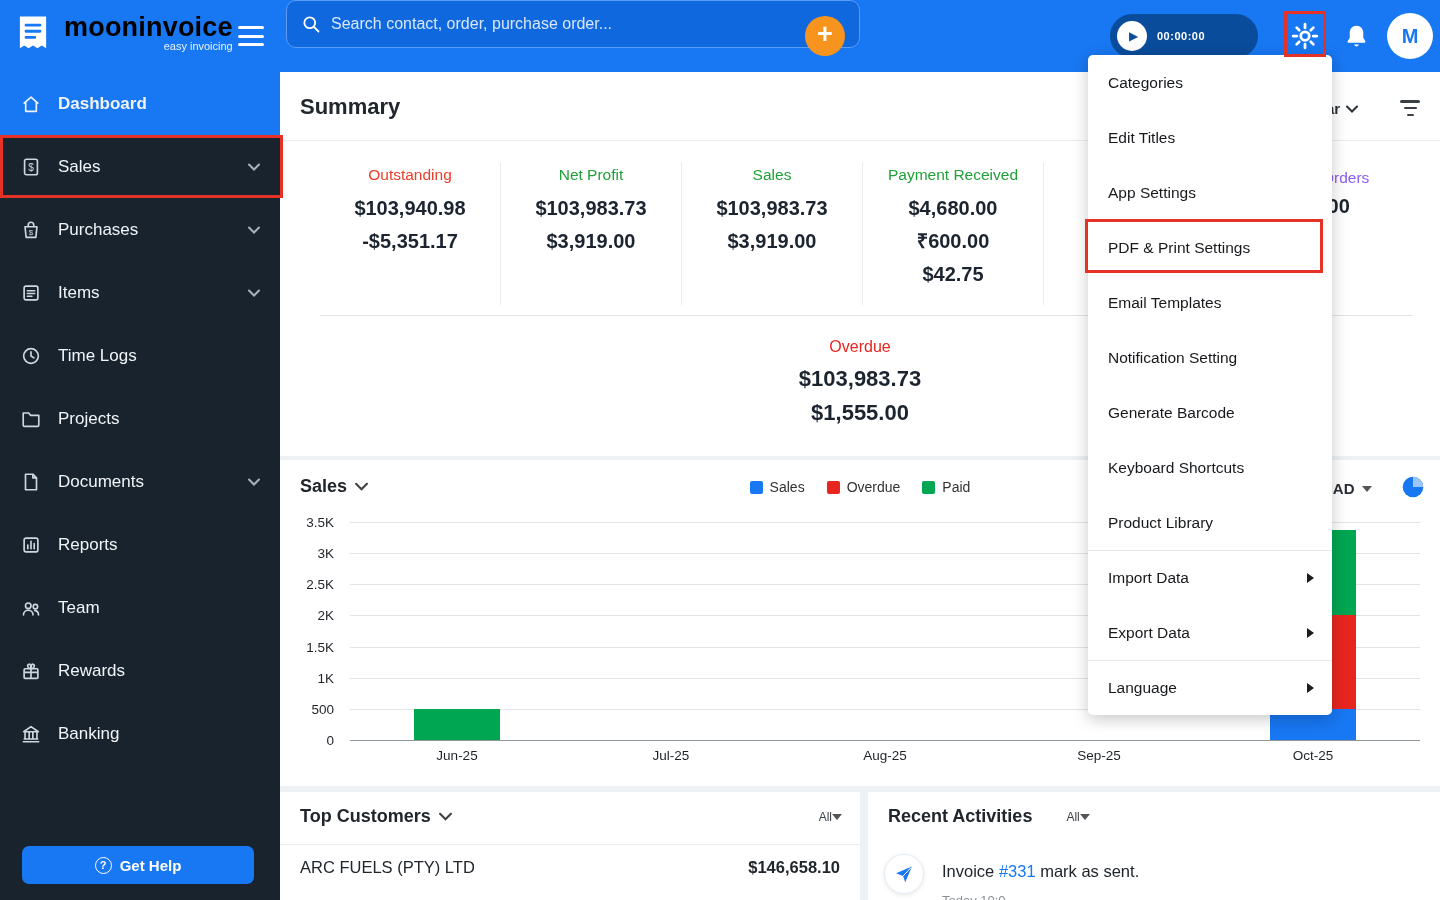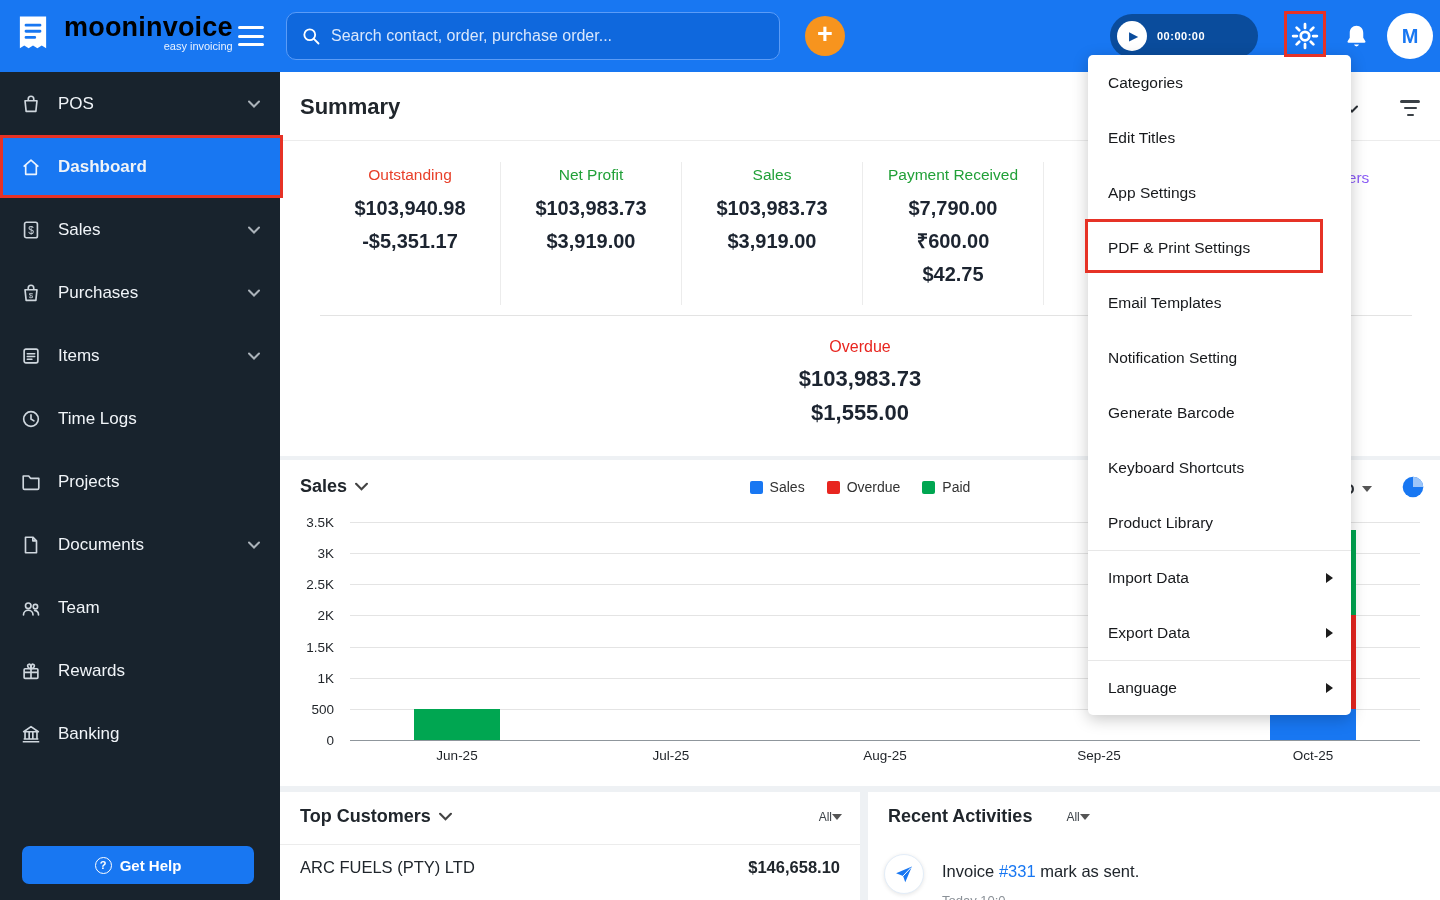--- a/index.html
+++ b/index.html
@@ -13,21 +13,21 @@
   }
 
   
   .topbar { position: absolute; left: 0; top: 0; width: 1440px; height: 72px; background: #1877f2; z-index: 10; }
   .brand { position: absolute; left: 12px; top: 12px; display: flex; align-items: center; gap: 10px; cursor: pointer; }
   .brand-text { display: flex; flex-direction: column; align-items: flex-end; }
   .brand-name { color: #000000; font-size: 27px; font-weight: 700; letter-spacing: .2px; line-height: 24px; }
   .brand-tag { color: #e8f1ff; font-size: 11px; margin-top: 1px; }
   .hamburger { position: absolute; left: 238px; top: 26px; width: 26px; height: 20px; display: flex; flex-direction: column; justify-content: space-between; cursor: pointer; }
   .hamburger span { height: 3px; background: #fff; border-radius: 2px; }
-  .searchbar { position: absolute; left: 286px; top: 12px; width: 494px; height: 48px; background: #0f68dd; border: 1px solid #5b9cf7; border-radius: 10px; display: flex; align-items: center; padding: 0 14px; gap: 10px; }
+  .searchbar { position: absolute; left: 286px; top: 0; width: 574px; height: 48px; background: #0f68dd; border: 1px solid #5b9cf7; border-radius: 10px; display: flex; align-items: center; padding: 0 14px; gap: 10px; }
   .searchbar input { flex: 1; background: transparent; border: none; outline: none; color: #fff; font-size: 16px; font-family: inherit; }
   .searchbar input::placeholder { color: #d9e7fc; }
   .add-btn { position: absolute; left: 805px; top: 16px; width: 40px; height: 40px; border-radius: 50%; background: #f7941e; color: #fff; font-size: 27px; font-weight: 700; display: flex; align-items: center; justify-content: center; cursor: pointer; border: none; line-height: 1; padding-bottom: 3px; }
   .timer { position: absolute; left: 1110px; top: 14px; height: 44px; width: 148px; background: #0a4c9c; border-radius: 22px; display: flex; align-items: center; padding: 0 14px 0 7px; gap: 10px; cursor: pointer; }
   .timer-play { width: 30px; height: 30px; border-radius: 50%; background: #fff; display: flex; align-items: center; justify-content: center; color: #0a4c9c; font-size: 12px; padding-left: 3px; }
   .timer-text { color: #fff; font-size: 11px; font-weight: 700; letter-spacing: .5px; }
   .icon-btn { position: absolute; cursor: pointer; background: none; border: none; line-height: 0; }
   .avatar { position: absolute; left: 1387px; top: 13px; width: 46px; height: 46px; border-radius: 50%; background: #fff; color: #1877f2; font-weight: 700; font-size: 20px; display: flex; align-items: center; justify-content: center; cursor: pointer; }
 
   
@@ -86,21 +86,21 @@
   .customers-divider { position: absolute; left: 0; top: 52px; width: 100%; height: 1px; background: #ececec; }
   .cust-row { position: absolute; left: 20px; right: 20px; top: 66px; display: flex; justify-content: space-between; font-size: 16.5px; color: #20262c; cursor: pointer; }
   .cust-amount { font-weight: 700; }
   .act-all { margin-left: 26px; }
   .act-icon { position: absolute; left: 16px; top: 62px; width: 40px; height: 40px; border-radius: 50%; background: #fff; border: 1px solid #e3edf8; box-shadow: 0 1px 4px rgba(0,0,0,.10); display: flex; align-items: center; justify-content: center; }
   .act-text { position: absolute; left: 74px; top: 70px; font-size: 16.5px; color: #20262c; }
   .act-link { color: #1877f2; cursor: pointer; }
   .act-meta { position: absolute; left: 74px; top: 101px; font-size: 13px; color: #8a9097; }
 
   
-  .settings-menu { position: absolute; left: 1088px; top: 55px; width: 263px; background: #fff; border-radius: 5px; box-shadow: 0 4px 16px rgba(0,0,0,.22); z-index: 50; }
+  .settings-menu { position: absolute; left: 1088px; top: 55px; width: 244px; background: #fff; border-radius: 5px; box-shadow: 0 4px 16px rgba(0,0,0,.22); z-index: 50; }
   .menu-item { height: 55px; display: flex; align-items: center; padding: 0 18px 0 20px; font-size: 15.5px; color: #17191c; cursor: pointer; }
   .menu-item.divided { border-top: 1px solid #e7e7e7; }
   .menu-arrow { margin-left: auto; width: 0; height: 0; border-top: 5px solid transparent; border-bottom: 5px solid transparent; border-left: 7px solid #1c1c1c; }
 
   
   .red-box { position: absolute; border: 3px solid #e63226; z-index: 60; pointer-events: none; }
   .red-box-gear { left: 1284px; top: 11px; width: 42px; height: 46px; }
   .red-box-dashboard { left: 0px; top: 135px; width: 283px; height: 63px; }
   .red-box-pdf { left: 1085px; top: 219px; width: 238px; height: 54px; }
 </style>
@@ -133,21 +133,21 @@
       <div class="stat-val">$103,983.73</div>
       <div class="stat-val">$3,919.00</div>
     </div>
     <div class="stat-col">
       <div class="stat-label" style="color: rgb(33, 160, 56);">Sales</div>
       <div class="stat-val">$103,983.73</div>
       <div class="stat-val">$3,919.00</div>
     </div>
     <div class="stat-col">
       <div class="stat-label" style="color: rgb(33, 160, 56);">Payment Received</div>
-      <div class="stat-val">$7,790.00</div>
+      <div class="stat-val">$4,680.00</div>
       <div class="stat-val">₹600.00</div>
       <div class="stat-val">$42.75</div>
     </div>
   </div>
 
   <div class="partial-label">Orders</div>
   <div class="partial-val">.00</div>
 
   <div class="stats-divider"></div>
 
@@ -257,30 +257,20 @@
         <path d="M10.9 14.4L20.5 4.2" stroke="#fff" stroke-width="1.2"></path>
       </svg>
   </div>
   <div class="act-text">
     <span>Invoice </span><span class="act-link">#331</span><span> mark as sent.</span>
   </div>
   <div class="act-meta">Today 10:0</div>
 </section>
 
 <nav class="sidebar">
-  <div class="side-item">
-    <svg width="22" height="22" viewBox="0 0 24 24" fill="none" stroke="#dfe7ee" stroke-width="1.8" stroke-linejoin="round">
-        <path d="M5.5 8.5h13l-1.2 11.5H6.7z"></path>
-        <path d="M9 8.5V6.5a3 3 0 0 1 6 0v2"></path>
-      </svg>
-    <span>POS</span>
-    <svg class="chev" width="12" height="8" viewBox="0 0 12 8">
-        <path d="M1 1.5l5 5 5-5" fill="none" stroke="#cfd6dd" stroke-width="2" stroke-linecap="round"></path>
-      </svg>
-  </div>
   <div class="side-item active">
     <svg width="22" height="22" viewBox="0 0 24 24" fill="none" stroke="#ffffff" stroke-width="1.8" stroke-linejoin="round">
         <path d="M4 11.5L12 4.5l8 7"></path>
         <path d="M6.2 9.8V20h11.6V9.8"></path>
       </svg>
     <span>Dashboard</span>
   </div>
   <div class="side-item">
     <svg width="22" height="22" viewBox="0 0 24 24" fill="none" stroke="#dfe7ee" stroke-width="1.8">
         <rect x="5" y="3.5" width="14" height="17" rx="2"></rect>
@@ -327,20 +317,27 @@
   </div>
   <div class="side-item">
     <svg width="22" height="22" viewBox="0 0 24 24" fill="none" stroke="#dfe7ee" stroke-width="1.8" stroke-linejoin="round">
         <path d="M6 3.5h8l4 4v13H6z"></path>
         <path d="M14 3.5v4h4"></path>
       </svg>
     <span>Documents</span>
     <svg class="chev" width="12" height="8" viewBox="0 0 12 8">
         <path d="M1 1.5l5 5 5-5" fill="none" stroke="#cfd6dd" stroke-width="2" stroke-linecap="round"></path>
       </svg>
+  </div>
+  <div class="side-item">
+    <svg width="22" height="22" viewBox="0 0 24 24" fill="none" stroke="#dfe7ee" stroke-width="1.8" stroke-linecap="round">
+        <rect x="4.5" y="4.5" width="15" height="15" rx="2"></rect>
+        <path d="M8.5 16v-4M12 16V8M15.5 16v-5.5"></path>
+      </svg>
+    <span>Reports</span>
   </div>
   <div class="side-item">
     <svg width="22" height="22" viewBox="0 0 24 24" fill="none" stroke="#dfe7ee" stroke-width="1.8" stroke-linecap="round">
         <circle cx="9" cy="9.5" r="3"></circle>
         <path d="M3.8 19.5c0-2.9 2.3-5.2 5.2-5.2s5.2 2.3 5.2 5.2"></path>
         <circle cx="16.8" cy="10.5" r="2.4"></circle>
         <path d="M16 14.6c2.4.4 4.2 2.4 4.2 4.9"></path>
       </svg>
     <span>Team</span>
   </div>

